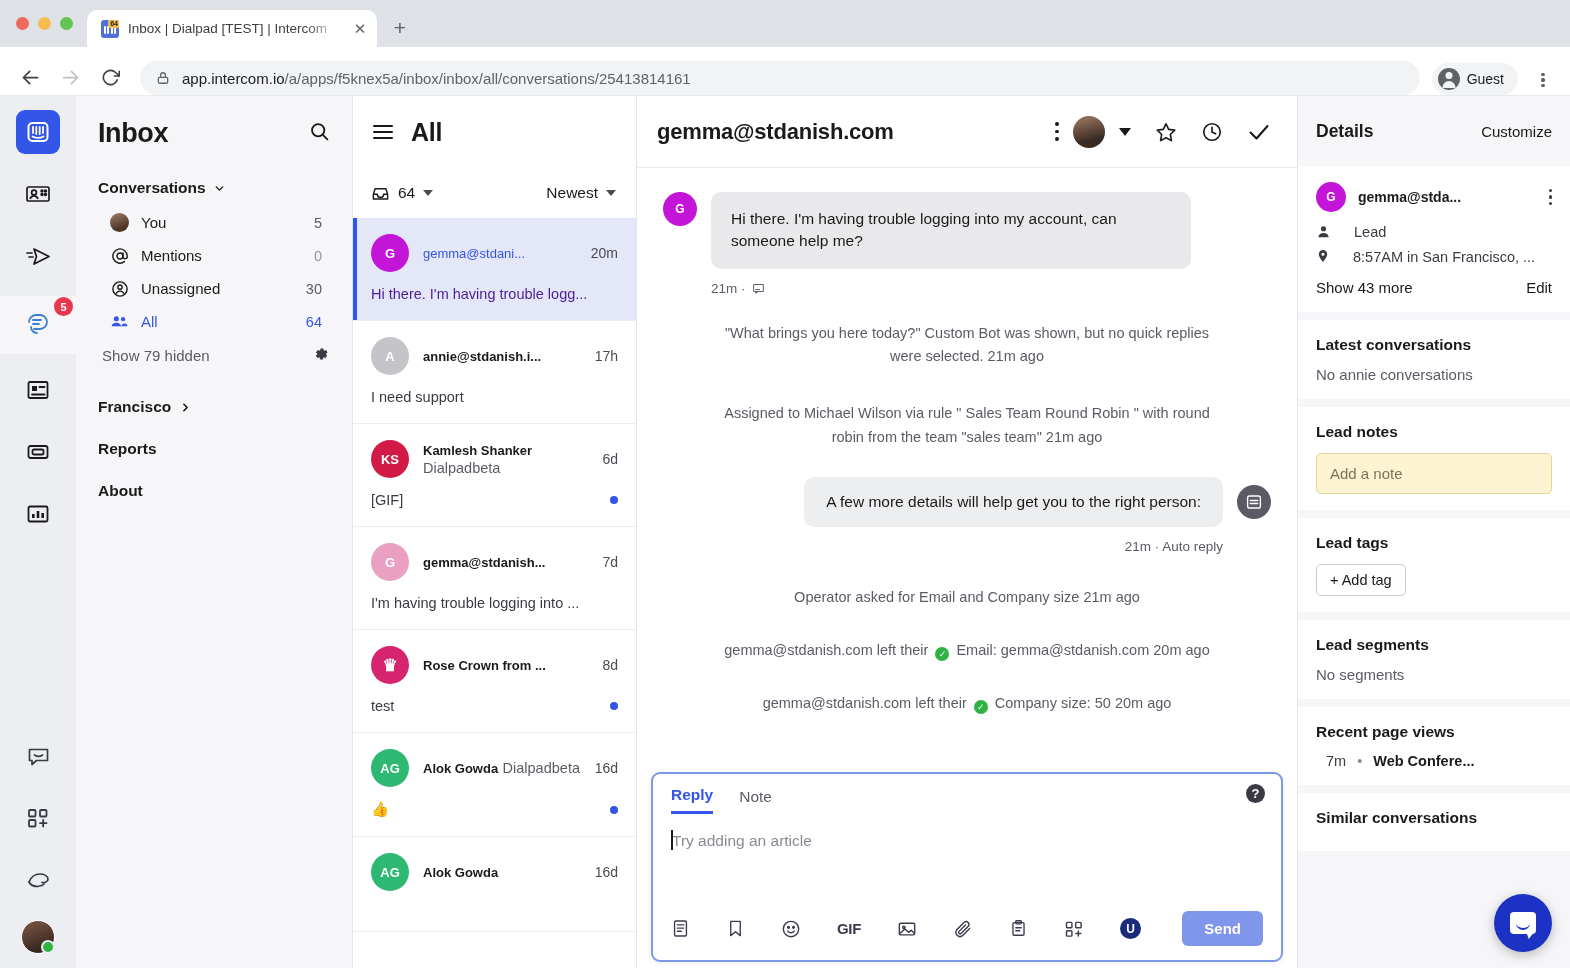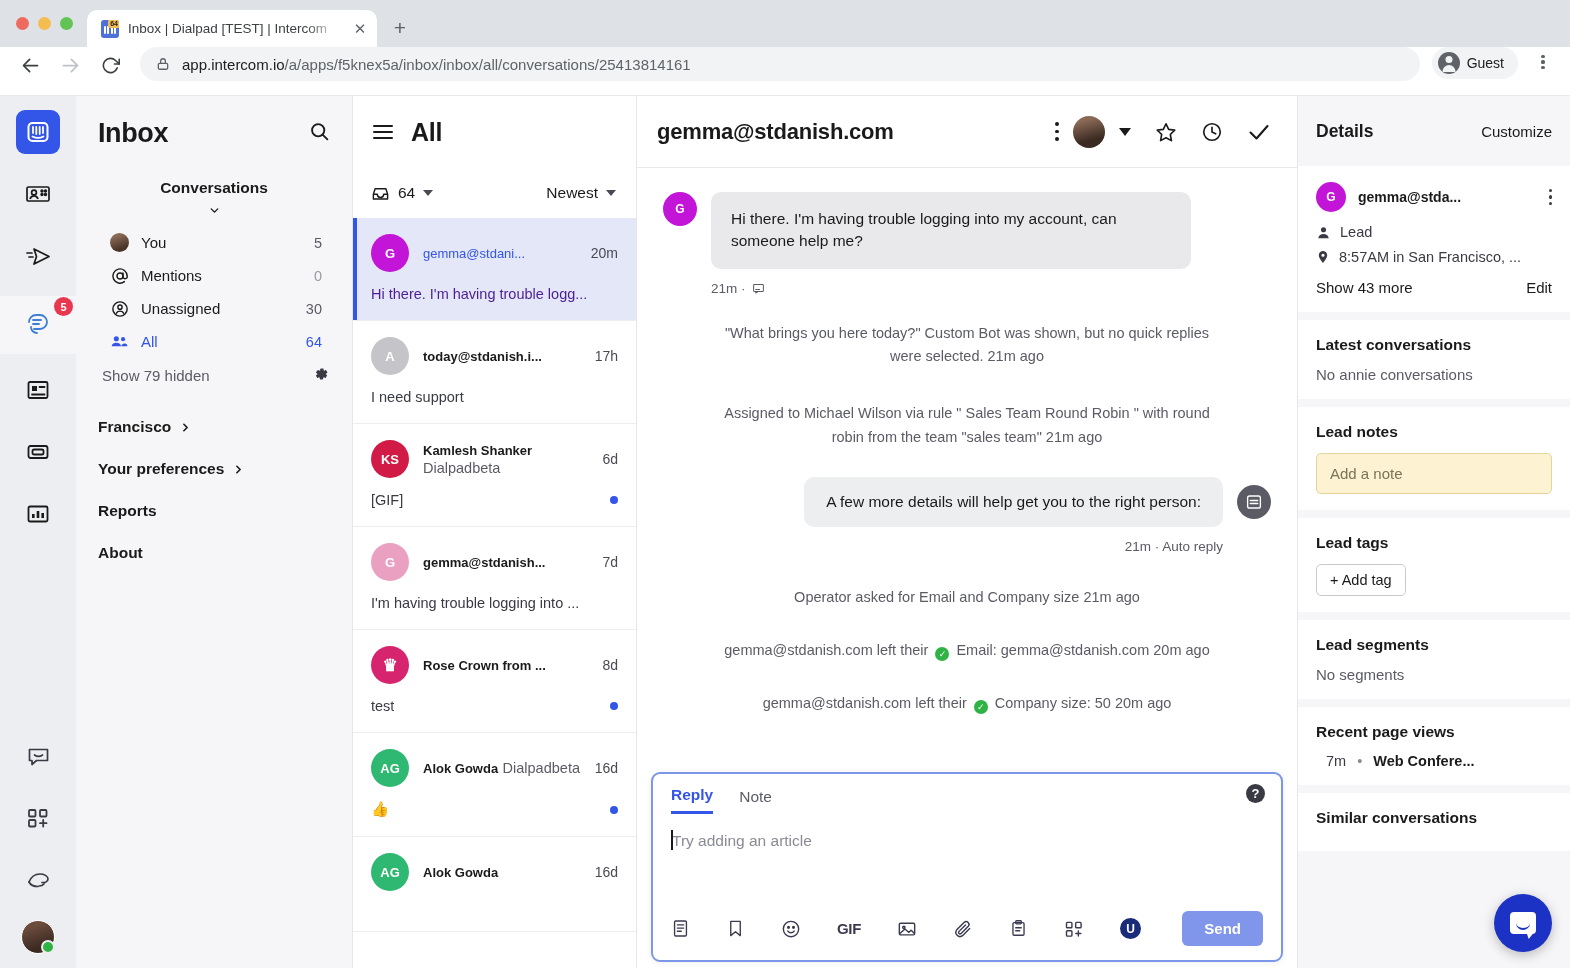--- a/index.html
+++ b/index.html
@@ -41,21 +41,21 @@
     flex: 1; text-overflow: clip;
     mask-image: linear-gradient(to right, #000 84%, transparent 100%);
     -webkit-mask-image: linear-gradient(to right, #000 84%, transparent 100%);
   }
   .tab-close { width: 22px; height: 22px; display: flex; align-items: center; justify-content: center;
     font-size: 15px; color: #5f6368; flex: none; }
   .newtab { width: 30px; height: 30px; display: flex; align-items: center; justify-content: center;
     font-size: 21px; color: #5f6368; margin: 0 0 4px 8px; font-weight: 300; }
 
   .browser-nav {
-    background: #ffffff; height: 49px; flex: none; display: flex; align-items: flex-start;
+    background: #ffffff; height: 49px; flex: none; display: flex; align-items: flex-end;
     padding: 0 12px; gap: 4px; border-bottom: 1px solid #e8eaed;
   }
   .navbtn { width: 36px; height: 36px; border-radius: 50%; display: flex; align-items: center;
     justify-content: center; color: #3c4043; flex: none; }
   .omnibox {
     flex: 1; height: 34px; background: #f1f3f4; border-radius: 18px; display: flex;
     align-items: center; padding: 0 16px; gap: 12px; margin: 0 8px;
   }
   .omnibox .url { font-size: 15px; color: #5f6368; white-space: nowrap; }
   .omnibox .url b { color: #202124; font-weight: 400; }
@@ -100,21 +100,21 @@
   }
   .rail-avatar::after { content:''; position: absolute; right: -1px; bottom: -1px; width: 10px; height: 10px;
     border-radius: 50%; background: #2fb344; border: 2px solid #eceef1; }
 
   
   .inbox-nav { width: 276px; flex: none; background: #f6f6f8; padding: 22px 0 0 0; }
   .inbox-head { display: flex; align-items: center; justify-content: space-between; padding: 0 22px 0 22px; margin-bottom: 30px; }
   .inbox-head h1 { font-size: 27px; font-weight: 700; color: #1a1a1a; letter-spacing: -0.4px; }
   .nav-group-title {
     display: flex; align-items: center; gap: 7px; padding: 0 22px; margin-bottom: 9px;
-    font-size: 15.5px; font-weight: 700; color: #1a1a1a; flex-direction: column;
+    font-size: 15.5px; font-weight: 700; color: #1a1a1a;
   }
   .nav-row {
     display: flex; align-items: center; height: 33px; padding: 0 22px 0 26px;
     font-size: 15px; color: #1a1a1a; gap: 12px; border-radius: 6px; margin: 0 8px;
   }
   .nav-row .ic { width: 19px; display: flex; justify-content: center; align-items:center; flex:none; }
   .nav-row .lbl { flex: 1; }
   .nav-row .cnt { font-size: 14.5px; color: #5b5b66; }
   .nav-row.sel { background: transparent; }
   .nav-row.sel .lbl, .nav-row.sel .cnt { color: #3355e8; font-weight: 500; }
@@ -217,21 +217,21 @@
   .det-head h3 { font-size: 17.5px; font-weight: 700; color: #1a1a1a; }
   .det-head .cust { font-size: 15px; color: #1a1a1a; }
   .card { background: #fff; margin-bottom: 8px; padding: 16px 18px; }
   .card h4 { font-size: 15.5px; font-weight: 700; color: #1a1a1a; margin-bottom: 12px; }
   .card .muted { font-size: 15px; color: #5b5b66; }
   .prof-top { display: flex; align-items: center; gap: 12px; margin-bottom: 12px; }
   .prof-top .nm { flex: 1; font-size: 14px; font-weight: 700; color: #1a1a1a;
     white-space: nowrap; overflow: hidden; text-overflow: ellipsis; }
   .kb-h { display:flex; flex-direction:column; gap:3px; align-items:center; }
   .kb-h i { width: 3.4px; height: 3.4px; border-radius: 50%; background: #3a3a44; display:block; }
-  .prof-line { display: flex; align-items: center; gap: 9px; font-size: 14.5px; color: #3a3a44;
+  .prof-line { display: flex; align-items: flex-start; gap: 23px; font-size: 14.5px; color: #3a3a44;
     margin-bottom: 9px; white-space: nowrap; overflow: hidden; }
   .prof-foot { display: flex; align-items: center; justify-content: space-between; margin-top: 14px;
     font-size: 15px; color: #1a1a1a; }
   .note-box { background: #fdf3d3; border: 1px solid #e2d49a; border-radius: 5px; padding: 11px 13px;
     font-size: 15px; color: #7a7358; }
   .tag-btn { display: inline-block; border: 1px solid #c9c9d2; border-radius: 5px; padding: 7px 13px;
     font-size: 14.5px; color: #1a1a1a; background: #fff; }
   .pv-row { display: flex; align-items: center; gap: 11px; font-size: 14.5px; color: #1a1a1a;
     padding-left: 10px; white-space: nowrap; overflow: hidden; }
   .pv-row .tm { color: #3a3a44; }
@@ -472,26 +472,20 @@
       </div>
 
       <div style="height:14px"></div>
 
       <div class="nav-link">
         <span>Francisco</span>
         <svg width="13" height="13" viewBox="0 0 24 24" fill="none" stroke="#1a1a1a" stroke-width="3" stroke-linecap="round" stroke-linejoin="round">
             <polyline points="9 6 15 12 9 18"></polyline>
           </svg>
       </div>
-      <div class="nav-link">
-        <span>Your preferences</span>
-        <svg width="13" height="13" viewBox="0 0 24 24" fill="none" stroke="#1a1a1a" stroke-width="3" stroke-linecap="round" stroke-linejoin="round">
-            <polyline points="9 6 15 12 9 18"></polyline>
-          </svg>
-      </div>
       <div class="nav-link plain">
         <span>Reports</span>
       </div>
       <div class="nav-link plain">
         <span>About</span>
       </div>
     </div>
 
     <div class="convlist">
       <div class="cl-head">
@@ -525,21 +519,21 @@
             <span class="conv-time">20m</span>
           </div>
           <div class="conv-prev">
               <span class="t">Hi there. I'm having trouble logg...</span>
             </div>
         </div>
 
         <div class="conv">
           <div class="conv-top">
             <span class="av" style="background:#c4c4c9">A</span>
-            <span class="conv-name"><span class="n">today@stdanish.i...</span></span>
+            <span class="conv-name"><span class="n">annie@stdanish.i...</span></span>
             <span class="conv-time">17h</span>
           </div>
           <div class="conv-prev">
               <span class="t">I need support</span>
             </div>
         </div>
 
         <div class="conv">
           <div class="conv-top">
             <span class="av" style="background:#d11b46">KS</span>

